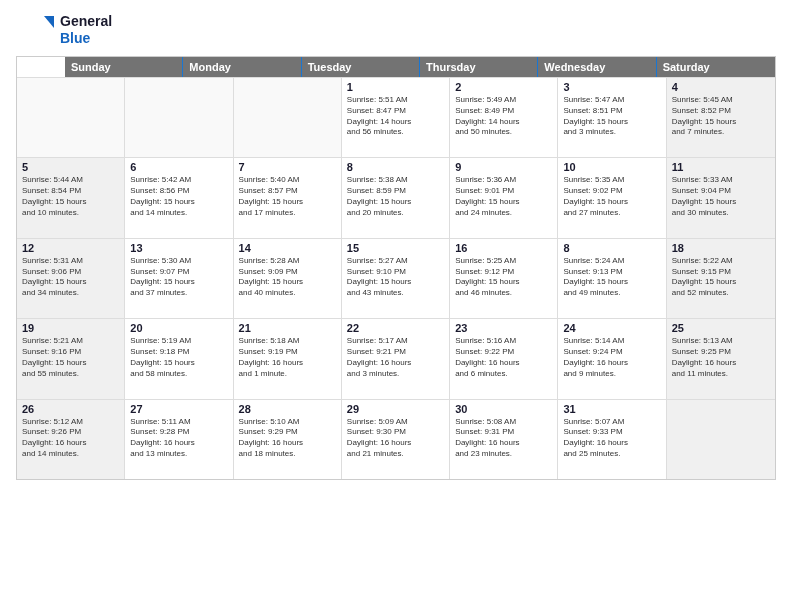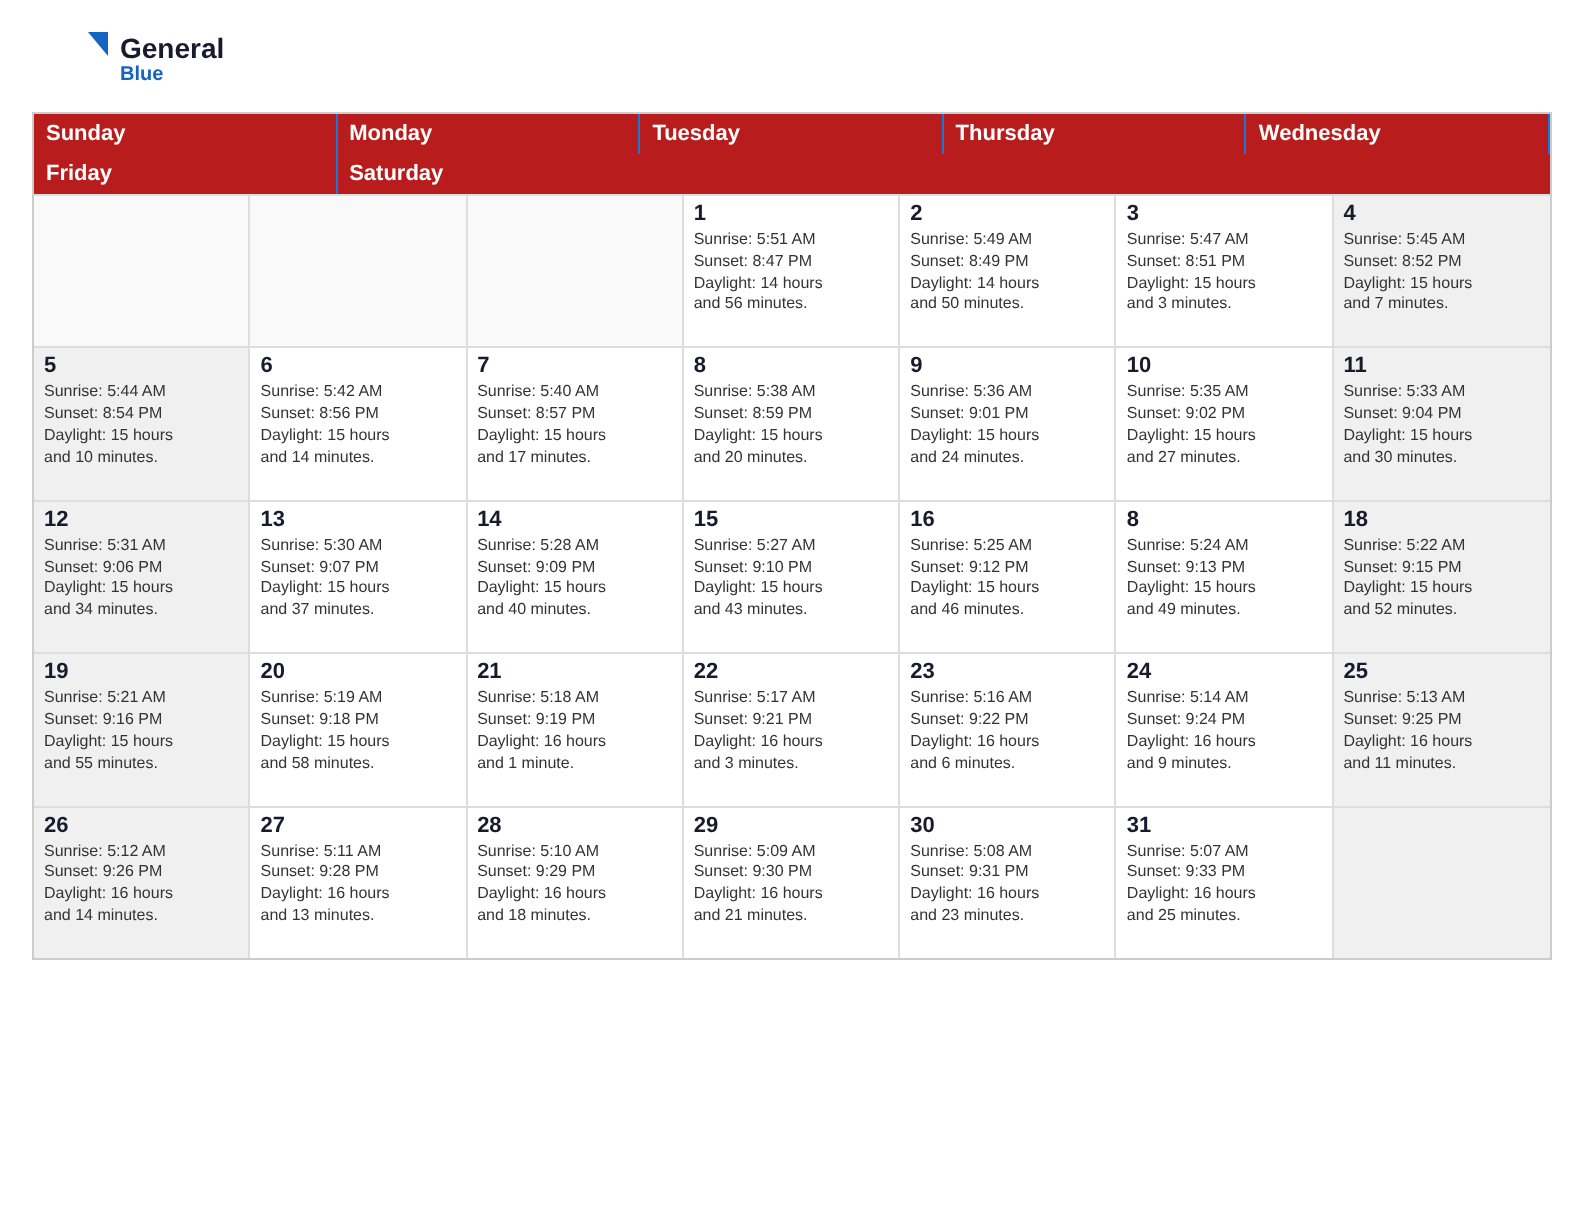--- a/index.html
+++ b/index.html
@@ -42,22 +42,23 @@
       color: #333;
     }
     .calendar {
       flex: 1;
       display: flex;
       flex-direction: column;
       border: 1px solid #ccc;
     }
     .cal-header {
       display: grid;
-      grid-template-columns: repeat(5, 1fr);
-      background: #b91c1c;
+      grid-template-columns: repeat(6, 1fr);
+      background: #737373;
+      margin-left: 48px;
     }
     .cal-header-cell {
       color: #fff;
       font-size: 11px;
       font-weight: bold;
       padding: 4px 6px;
       text-align: left;
       border-right: 1px solid #1976d2;
     }
     .cal-header-cell:last-child { border-right: none; }
@@ -99,37 +100,36 @@
 <body>
 
 <div class="page">
   <div class="header">
     <div class="logo">
         <svg width="40" height="36" viewBox="0 0 40 36">
           <polygon points="28,4 38,4 38,16" fill="#1565c0"></polygon>
         </svg>
         <div>
           <div style="font-size: 14px; font-weight: bold; color: rgb(26, 26, 46); line-height: 1.2;">General</div>
-          <div style="font-size: 10px; font-weight: bold; color: rgb(21, 101, 192); line-height: 1.2;">Blue</div>
+          <div style="font-size: 14px; font-weight: bold; color: rgb(21, 101, 192); line-height: 1.2;">Blue</div>
         </div>
       </div>
     <div class="title-block">
       <div class="month-year"></div>
       <div class="location"></div>
     </div>
   </div>
 
   <div class="calendar">
     <div class="cal-header">
     <div class="cal-header-cell">Sunday</div>
         <div class="cal-header-cell">Monday</div>
         <div class="cal-header-cell">Tuesday</div>
         <div class="cal-header-cell">Thursday</div>
         <div class="cal-header-cell">Wednesday</div>
-        <div class="cal-header-cell">Friday</div>
         <div class="cal-header-cell">Saturday</div>
       </div>
     <div class="cal-body">
     <div class="cal-row">
           <div class="cal-cell empty"></div>
           <div class="cal-cell empty"></div>
           <div class="cal-cell empty"></div>
           <div class="cal-cell">
             <div class="day-num">1</div>
             <div class="cell-text">Sunrise: 5:51 AM</div>

